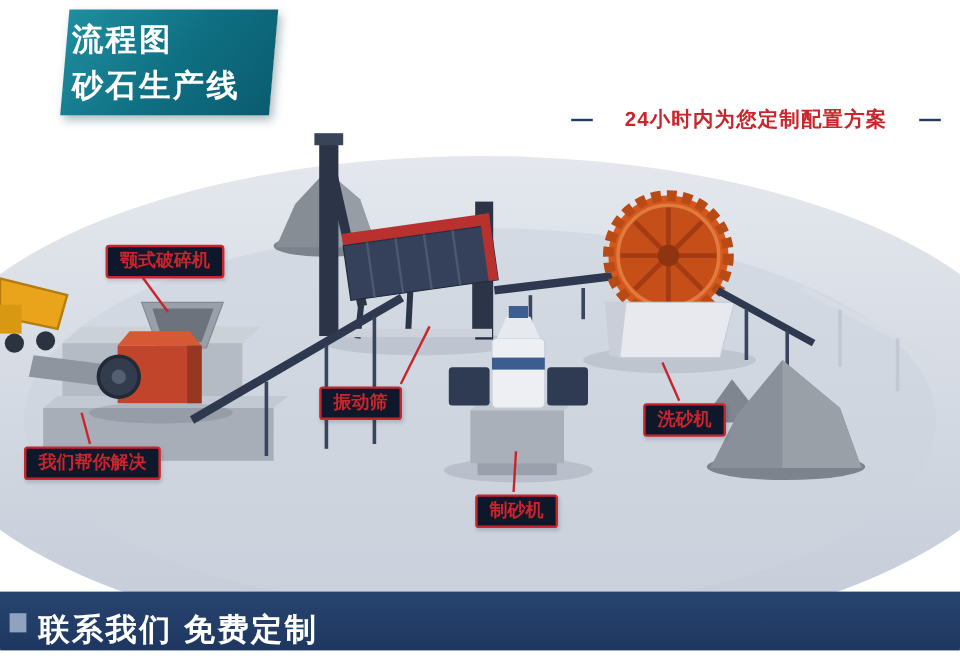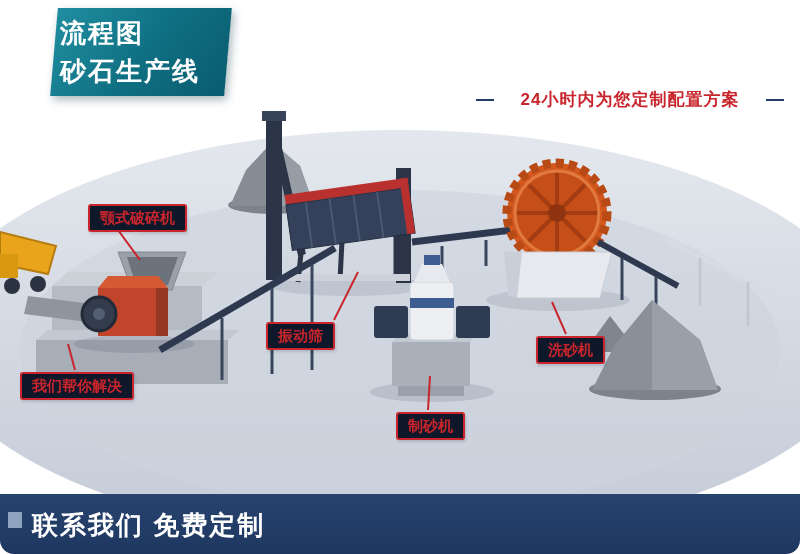--- a/index.html
+++ b/index.html
@@ -42,21 +42,21 @@
     white-space:nowrap;box-shadow:1px 2px 3px rgba(40,50,70,.18);
   }
   .lbl-jaw{left:88px;top:204px;}
   .lbl-feeder{left:20px;top:372px;}
   .lbl-screen{left:266px;top:322px;}
   .lbl-maker{left:396px;top:412px;}
   .lbl-washer{left:536px;top:336px;}
 
   
   .footer-bar{
-    position:absolute;left:0;bottom:0;width:800px;height:60px;
+    position:absolute;left:0;bottom:12px;width:800px;height:49px;
     background:linear-gradient(180deg,#27446f 0%,#1e3760 100%);
   }
   .footer-accent{
     position:absolute;left:8px;top:18px;width:14px;height:16px;background:#8fa3c0;
   }
   .footer-text{
     position:absolute;left:32px;top:14px;color:#ffffff;font-size:26px;font-weight:800;
     letter-spacing:2px;white-space:nowrap;
   }
 </style>

